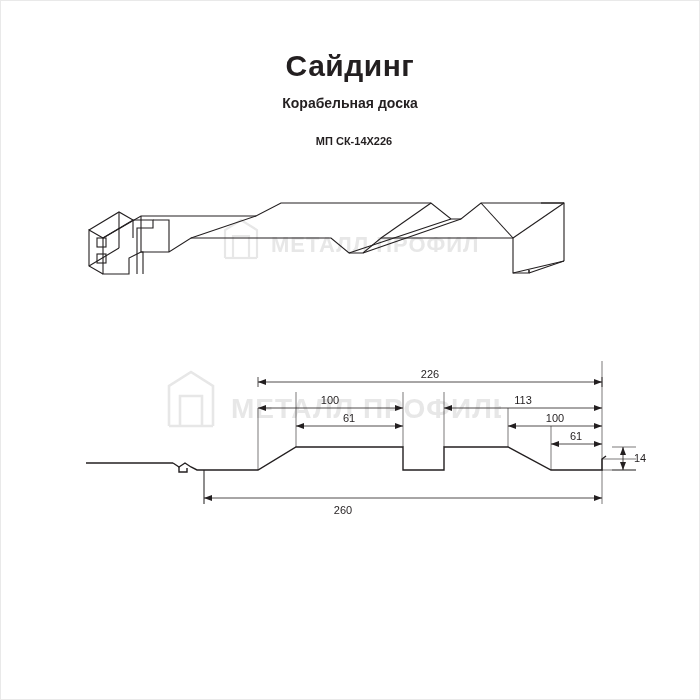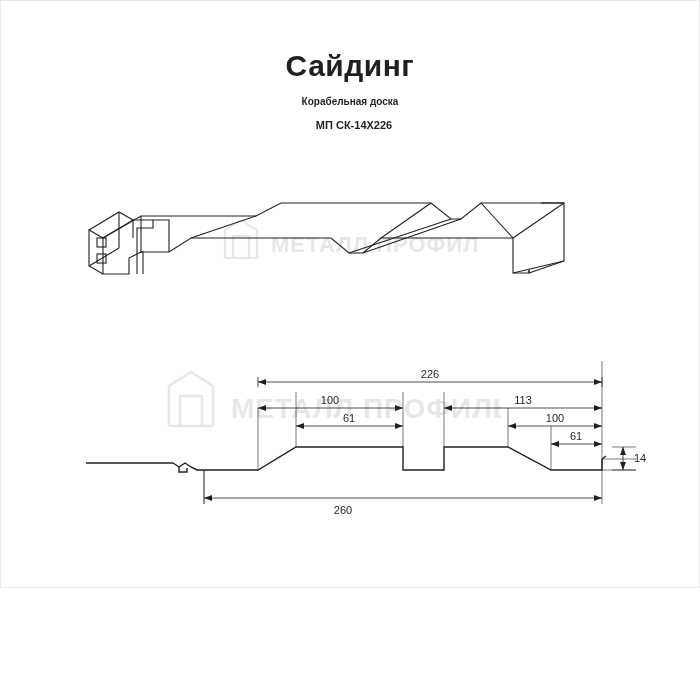--- a/index.html
+++ b/index.html
@@ -10,48 +10,48 @@
     width: 700px;
     height: 700px;
     background: #ffffff;
     font-family: "Liberation Sans", sans-serif;
     color: #231f20;
     overflow: hidden;
   }
   .page {
     position: relative;
     width: 700px;
-    height: 588px;
+    height: 700px;
     box-sizing: border-box;
     border: 1px solid #e9e9e9;
   }
   .header {
     position: absolute;
     top: 48px;
     left: 0;
     width: 100%;
     text-align: center;
   }
   .title {
     font-size: 30px;
     font-weight: bold;
     letter-spacing: 0.5px;
     margin: 0;
     line-height: 1.1;
   }
   .subtitle {
-    font-size: 10px;
+    font-size: 14px;
     font-weight: bold;
     margin: 14px 0 0 0;
     line-height: 1.1;
   }
   .code {
     font-size: 11px;
     font-weight: bold;
-    margin: 12px 0 0 0;
+    margin: 24px 0 0 0;
     line-height: 1.1;
     padding-left: 8px;
   }
   .footer {
     position: absolute;
     bottom: 58px;
     left: 0;
     width: 100%;
     text-align: center;
     font-size: 14px;

